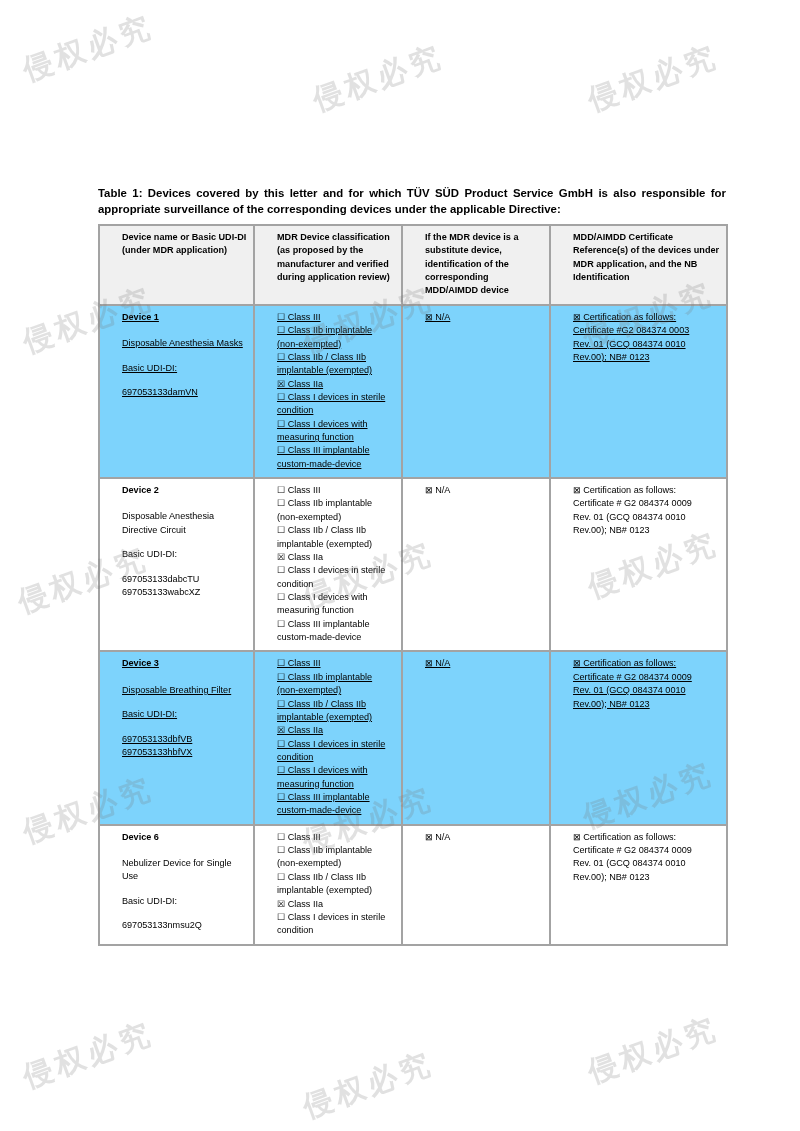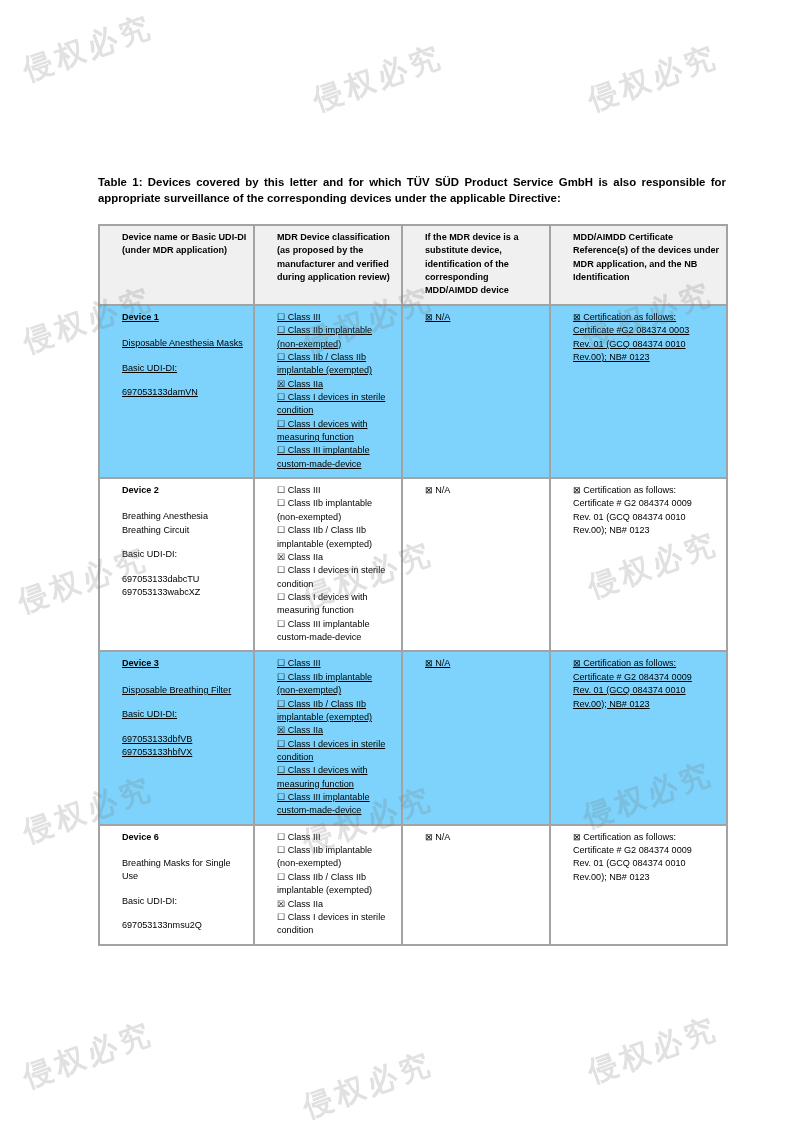--- a/index.html
+++ b/index.html
@@ -51,21 +51,21 @@
     top: 62px;
     left: 665px;
     width: 78px;
     height: 78px;
     z-index: 6;
   }
 
   
   .table-title {
     position: absolute;
-    top: 174px;
+    top: 185px;
     left: 98px;
     width: 628px;
     font-size: 11.4px;
     font-weight: 700;
     line-height: 1.42;
     text-align: justify;
   }
 
   
   table.devices {
@@ -150,21 +150,21 @@
           <td>
             <div>⊠ Certification as follows:</div>
             <div>Certificate #G2 084374 0003</div>
             <div>Rev. 01 (GCQ 084374 0010</div>
             <div>Rev.00); NB# 0123</div>
           </td>
         </tr>
         <tr class="plain">
           <td>
             <div class="dev-name">Device 2</div>
-            <div>Breathing Anesthesia Breathing Circuit</div>
+            <div>Disposable Anesthesia Directive Circuit</div>
             <div class="spaced">Basic UDI-DI:</div>
             <div class="spaced">697053133dabcTU</div>
             <div>697053133wabcXZ</div>
           </td>
           <td>
             <div class="opt">☐ Class III</div>
             <div class="opt">☐ Class IIb implantable (non-exempted)</div>
             <div class="opt">☐ Class IIb / Class IIb implantable (exempted)</div>
             <div class="opt">☒ Class IIa</div>
             <div class="opt">☐ Class I devices in sterile condition</div>
@@ -204,21 +204,21 @@
           <td>
             <div>⊠ Certification as follows:</div>
             <div>Certificate # G2 084374 0009</div>
             <div>Rev. 01 (GCQ 084374 0010</div>
             <div>Rev.00); NB# 0123</div>
           </td>
         </tr>
         <tr class="plain">
           <td>
             <div class="dev-name">Device 6</div>
-            <div>Breathing Masks for Single Use</div>
+            <div>Nebulizer Device for Single Use</div>
             <div class="spaced">Basic UDI-DI:</div>
             <div class="spaced">697053133nmsu2Q</div>
           </td>
           <td>
             <div class="opt">☐ Class III</div>
             <div class="opt">☐ Class IIb implantable (non-exempted)</div>
             <div class="opt">☐ Class IIb / Class IIb implantable (exempted)</div>
             <div class="opt">☒ Class IIa</div>
             <div class="opt">☐ Class I devices in sterile condition</div>
           </td>

